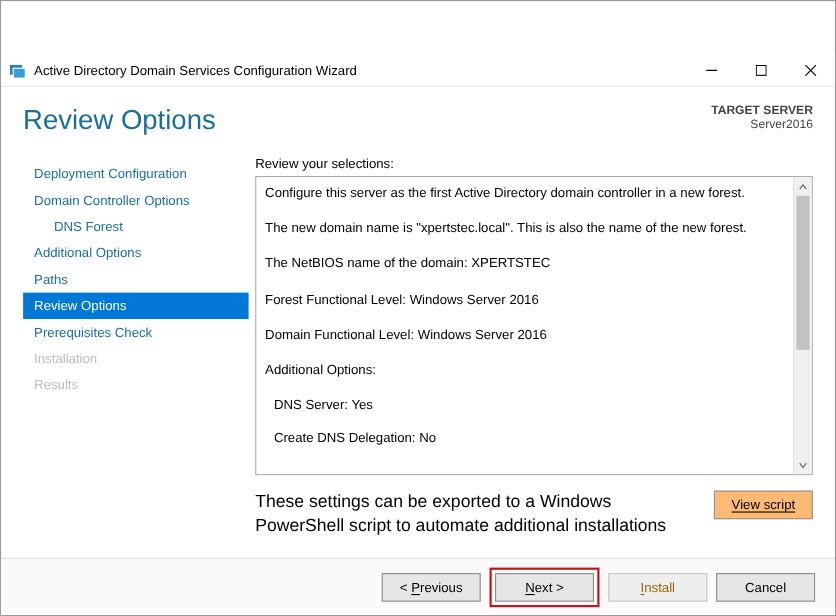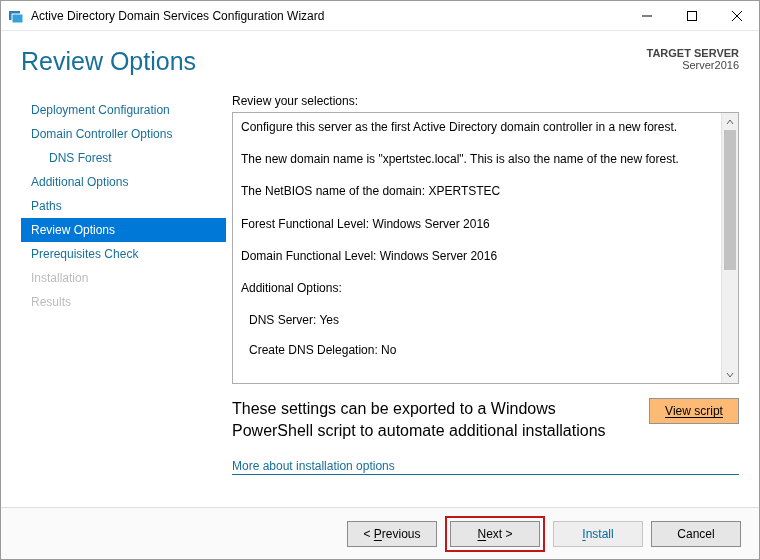--- a/index.html
+++ b/index.html
@@ -1,19 +1,19 @@
 <!DOCTYPE html>
 <html><head>
 <meta charset="utf-8">
 <style>
   * { box-sizing: border-box; font-family: "Segoe UI", Tahoma, sans-serif; }
   html,body { margin:0; padding:0; }
   body { width:760px; height:560px; background:#f6f6f6; }
   .window { width:760px; height:560px; background:#fff; border:1px solid #9a9a9a; display:flex; flex-direction:column; }
-  .titlebar { height:30px; display:flex; align-items:center; padding:0 0 0 6px; background:#fff; border-bottom:1px solid #e8e8e8;}
+  .titlebar { height:30px; display:flex; align-items:center; padding:0 0 0 6px; background:#fff; border-bottom:1px solid #e8e8e8;margin-top:48px;}
   .titlebar .icon-slot { width:18px; height:18px; display:flex; align-items:center; justify-content:center; margin-right:6px; }
   .titlebar .title { font-size:12px; color:#000; flex:1; }
   .winbtns { display:flex; }
   .winbtn { width:45px; height:29px; display:flex; align-items:center; justify-content:center; }
   .winbtn svg { stroke:#000; }
   .content { flex:1; display:flex; flex-direction:column; padding:16px 20px 0 20px; position:relative;}
   .header-row { display:flex; justify-content:space-between; align-items:flex-start; margin-bottom:18px;}
   .page-title { font-size:25px; font-weight:300; color:#186f9a; letter-spacing:0; }
   .target { text-align:right; font-size:11px; color:#444; }
   .target .label { font-weight:600; }
@@ -34,21 +34,21 @@
   .fake-scroll { position:absolute; right:0; top:0; bottom:0; width:17px; background:#f0f0f0; border-left:1px solid #e2e2e2;}
   .fake-scroll .arrow { height:17px; display:flex; align-items:center; justify-content:center;}
   .fake-scroll .arrow svg { stroke:#606060; }
   .fake-scroll .thumb { position:absolute; left:2px; right:2px; top:17px; height:140px; background:#c2c2c2; border-radius:0;}
   .export-row { display:flex; align-items:flex-start; gap:14px; margin-top:14px;}
   .export-text { font-size:16px; color:#000; flex:1; line-height:1.4; }
   .viewscript { width:90px; height:26px; font-size:12px; background:#fdba74; border:1px solid #939393; text-decoration:underline; display:flex; align-items:center; justify-content:center; text-underline-offset:2px;}
   .more-link { font-size:12px; color:#186f9a; margin-top:16px; display:inline-block; border-bottom:1px solid #186f9a; padding-bottom:1px;}
   .footer { height:52px; border-top:1px solid #dcdcdc; display:flex; justify-content:flex-end; align-items:center; gap:8px; padding:16px 18px; background:#fafafa;}
   .btn { width:90px; height:26px; font-size:12px; background:#e6e6e6; border:1px solid #8b8b8b; display:flex; align-items:center; justify-content:center; color:#000;}
-  .btn.disabled { color:#0369a1; border-color:#c6c6c6; background:#eee;}
+  .btn.disabled { color:#a16207; border-color:#c6c6c6; background:#eee;}
   .next-wrap { border:2px solid #c01818; padding:3px; }
   .btn .ul { text-decoration:underline; text-underline-offset:2px;}
 </style>
 </head>
 <body>
 
 <div class="window">
   <div class="titlebar">
     <span class="icon-slot">
       <svg width="16" height="16" viewBox="0 0 16 16">
@@ -127,21 +127,20 @@
           </div>
         </div>
 
         <div class="export-row">
           <div class="export-text">These settings can be exported to a Windows PowerShell script to automate additional installations</div>
           <div class="viewscript">
               <span class="ul">View script</span>
             </div>
         </div>
 
-        <a class="more-link">More about installation options</a>
       </div>
     </div>
   </div>
 
   <div class="footer">
     <div class="btn">
         <span>&lt; <span class="ul">P</span>revious</span>
       </div>
     <div class="next-wrap">
       <div class="btn">

